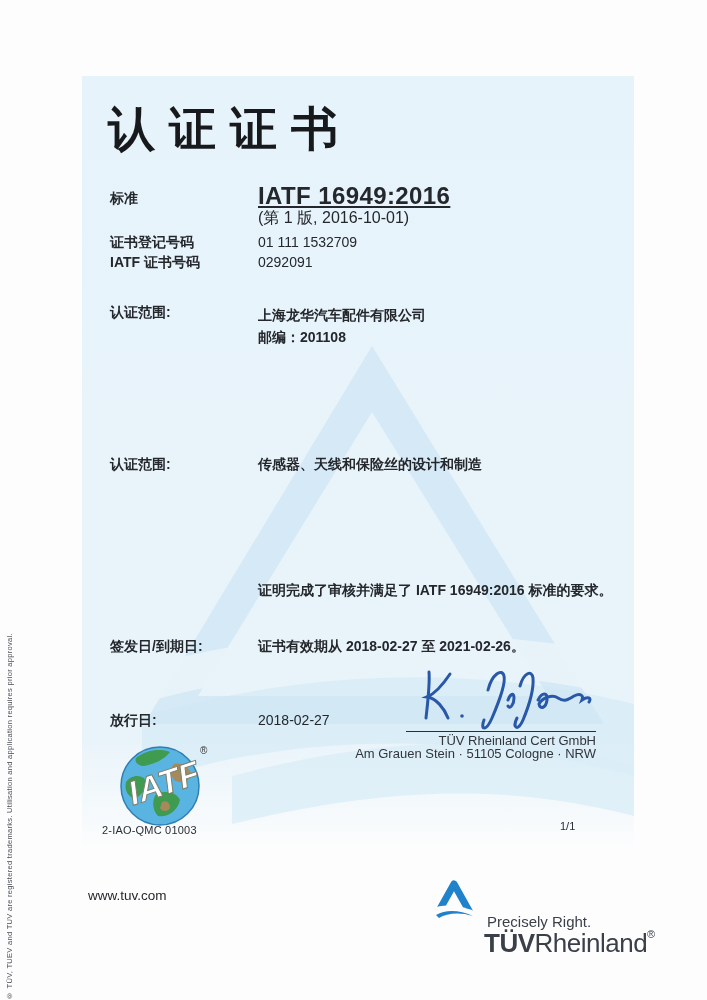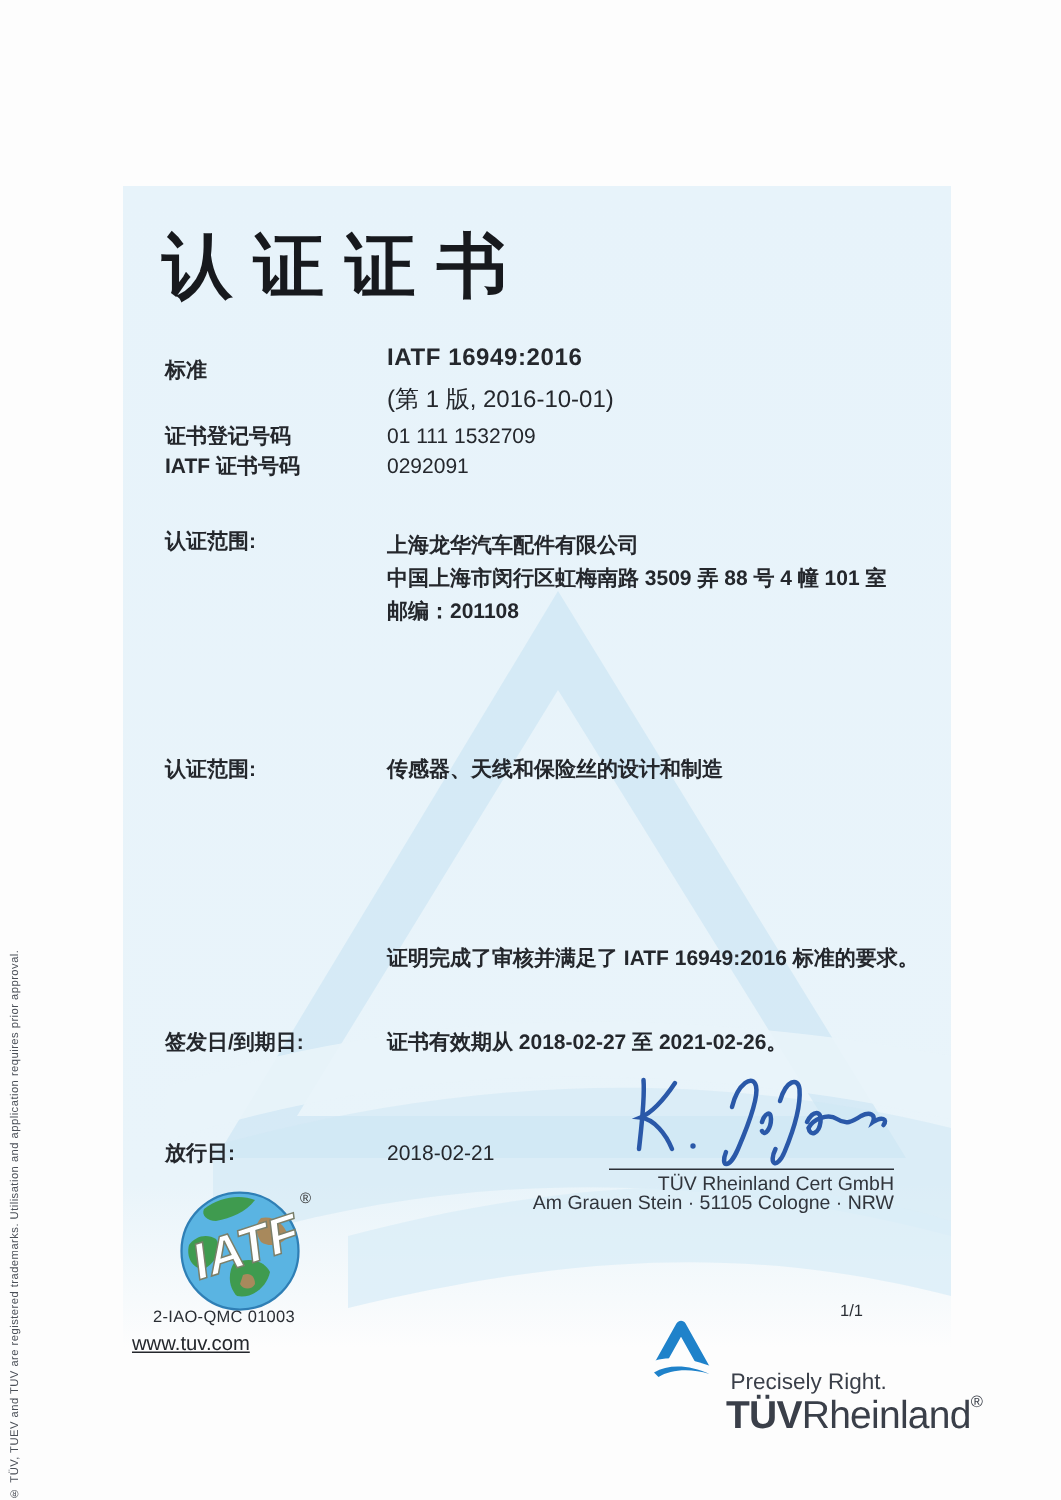--- a/index.html
+++ b/index.html
@@ -17,51 +17,50 @@
   .side-note{
     position:absolute; left:5px; top:545px; height:455px;
     writing-mode:vertical-rl; transform:rotate(180deg);
     font-size:7.5px; letter-spacing:.3px; color:#4a4f57; white-space:nowrap;
   }
 
   
   .page{
     position:absolute; left:82px; top:76px; width:552px; height:774px;
     background:linear-gradient(180deg,#e7f3fa 0%, #e9f4fa 86%, rgba(233,244,250,.25) 97%, rgba(233,244,250,0) 100%);
-    margin-top:48px;
   }
   .wm{ position:absolute; left:0; top:0; width:552px; height:774px; pointer-events:none; }
 
   .title{
     position:absolute; left:26px; top:22px;
     font-size:47px; font-weight:700; letter-spacing:14px; color:#17191d;
   }
 
   .lbl{ position:absolute; left:28px; font-size:14px; font-weight:600; color:#24272c; }
   .val{ position:absolute; left:176px; font-size:14px; color:#24272c; }
   .b  { font-weight:700; }
 
-  .std-val{ font-size:16px; font-weight:700; letter-spacing:.4px; }
+  .std-val{ font-size:24px; font-weight:700; letter-spacing:.4px;text-decoration:underline; }
   .std-ed { font-size:16px; font-weight:400; }
 
   .addr-block div{ line-height:22px; }
 
   
   .sig-block{ position:absolute; left:324px; top:598px; width:190px; }
   .sig-svg{ position:absolute; left:6px; top:-14px; width:184px; height:74px; }
   .sig-line{ position:absolute; left:0; top:57px; width:190px; border-top:1.6px solid #2b2f36; }
   .sig-text{ position:absolute; top:60px; right:0; text-align:right; font-size:13px; line-height:13px; color:#31353c; white-space:nowrap; }
 
   
   .iatf-logo{ position:absolute; left:34px; top:666px; width:96px; height:86px; }
   .iatf-code{ position:absolute; left:20px; top:748px; font-size:11px; color:#2a2e34; letter-spacing:.2px; }
   .page-num{ position:absolute; left:478px; top:744px; font-size:11px; color:#2a2e34; }
 
   
-  .site{ position:absolute; left:88px; top:888px; font-size:13.5px; color:#24272c;text-decoration:underline; }
+  .site{ position:absolute; left:88px; top:888px; font-size:13.5px; color:#24272c; }
   .brand{ position:absolute; left:484px; top:882px; white-space:nowrap; color:#3a3f49;margin-top:46px; }
   .brand .t{ font-size:26px; font-weight:700; letter-spacing:-.5px; }
   .brand .r{ font-size:26px; font-weight:400; letter-spacing:-.5px; }
   .brand .reg{ font-size:11px; vertical-align:14px; }
   .tagline{ position:absolute; left:487px; top:913px; font-size:15px; font-weight:500; color:#3a3f49; }
   .tri-logo{ position:absolute; left:430px; top:879px; width:48px; height:47px; }
 </style>
 </head>
 <body>
 
@@ -83,34 +82,33 @@
   <div class="val std-ed" style="top:132px">(第 1 版, 2016-10-01)</div>
 
   <div class="lbl" style="top:158px">证书登记号码</div>
   <div class="val" style="top:158px">01 111 1532709</div>
   <div class="lbl" style="top:178px">IATF 证书号码</div>
   <div class="val" style="top:178px">0292091</div>
 
   <div class="lbl" style="top:228px">认证范围:</div>
   <div class="val addr-block" style="top:228px; width:360px">
     <div class="b">上海龙华汽车配件有限公司</div>
-    <div class="b">中国上海市闵行区虹梅南路 3509 弄 88 号 4 幢 101 室</div>
     <div class="b">邮编：201108</div>
   </div>
 
   <div class="lbl" style="top:380px">认证范围:</div>
   <div class="val b" style="top:380px">传感器、天线和保险丝的设计和制造</div>
 
   <div class="val b" style="top:506px; width:370px">证明完成了审核并满足了 IATF 16949:2016 标准的要求。</div>
 
   <div class="lbl" style="top:562px">签发日/到期日:</div>
   <div class="val b" style="top:562px">证书有效期从 2018-02-27 至 2021-02-26。</div>
 
   <div class="lbl" style="top:636px">放行日:</div>
-  <div class="val" style="top:636px">2018-02-21</div>
+  <div class="val" style="top:636px">2018-02-27</div>
 
   <div class="sig-block">
     <svg class="sig-svg" viewBox="0 0 184 74">
       <g fill="none" stroke="#2a58a8" stroke-width="3" stroke-linecap="round">
         <path d="M14 58 C 16 40 18 24 17 12"></path>
         <path d="M38 14 C 30 26 22 34 15 37 C 24 38 32 48 36 58"></path>
         <circle cx="50" cy="56" r="1.8" fill="#2a58a8" stroke="none"></circle>
         <path d="M76 30 C 80 14 90 8 92 16 C 94 24 86 44 80 58 C 74 72 68 70 72 60"></path>
         <path d="M96 40 C 98 34 102 32 102 38 C 102 44 98 50 96 46"></path>
         <path d="M108 26 C 112 12 120 10 121 18 C 122 30 116 48 111 60 C 106 72 100 68 105 58"></path>

